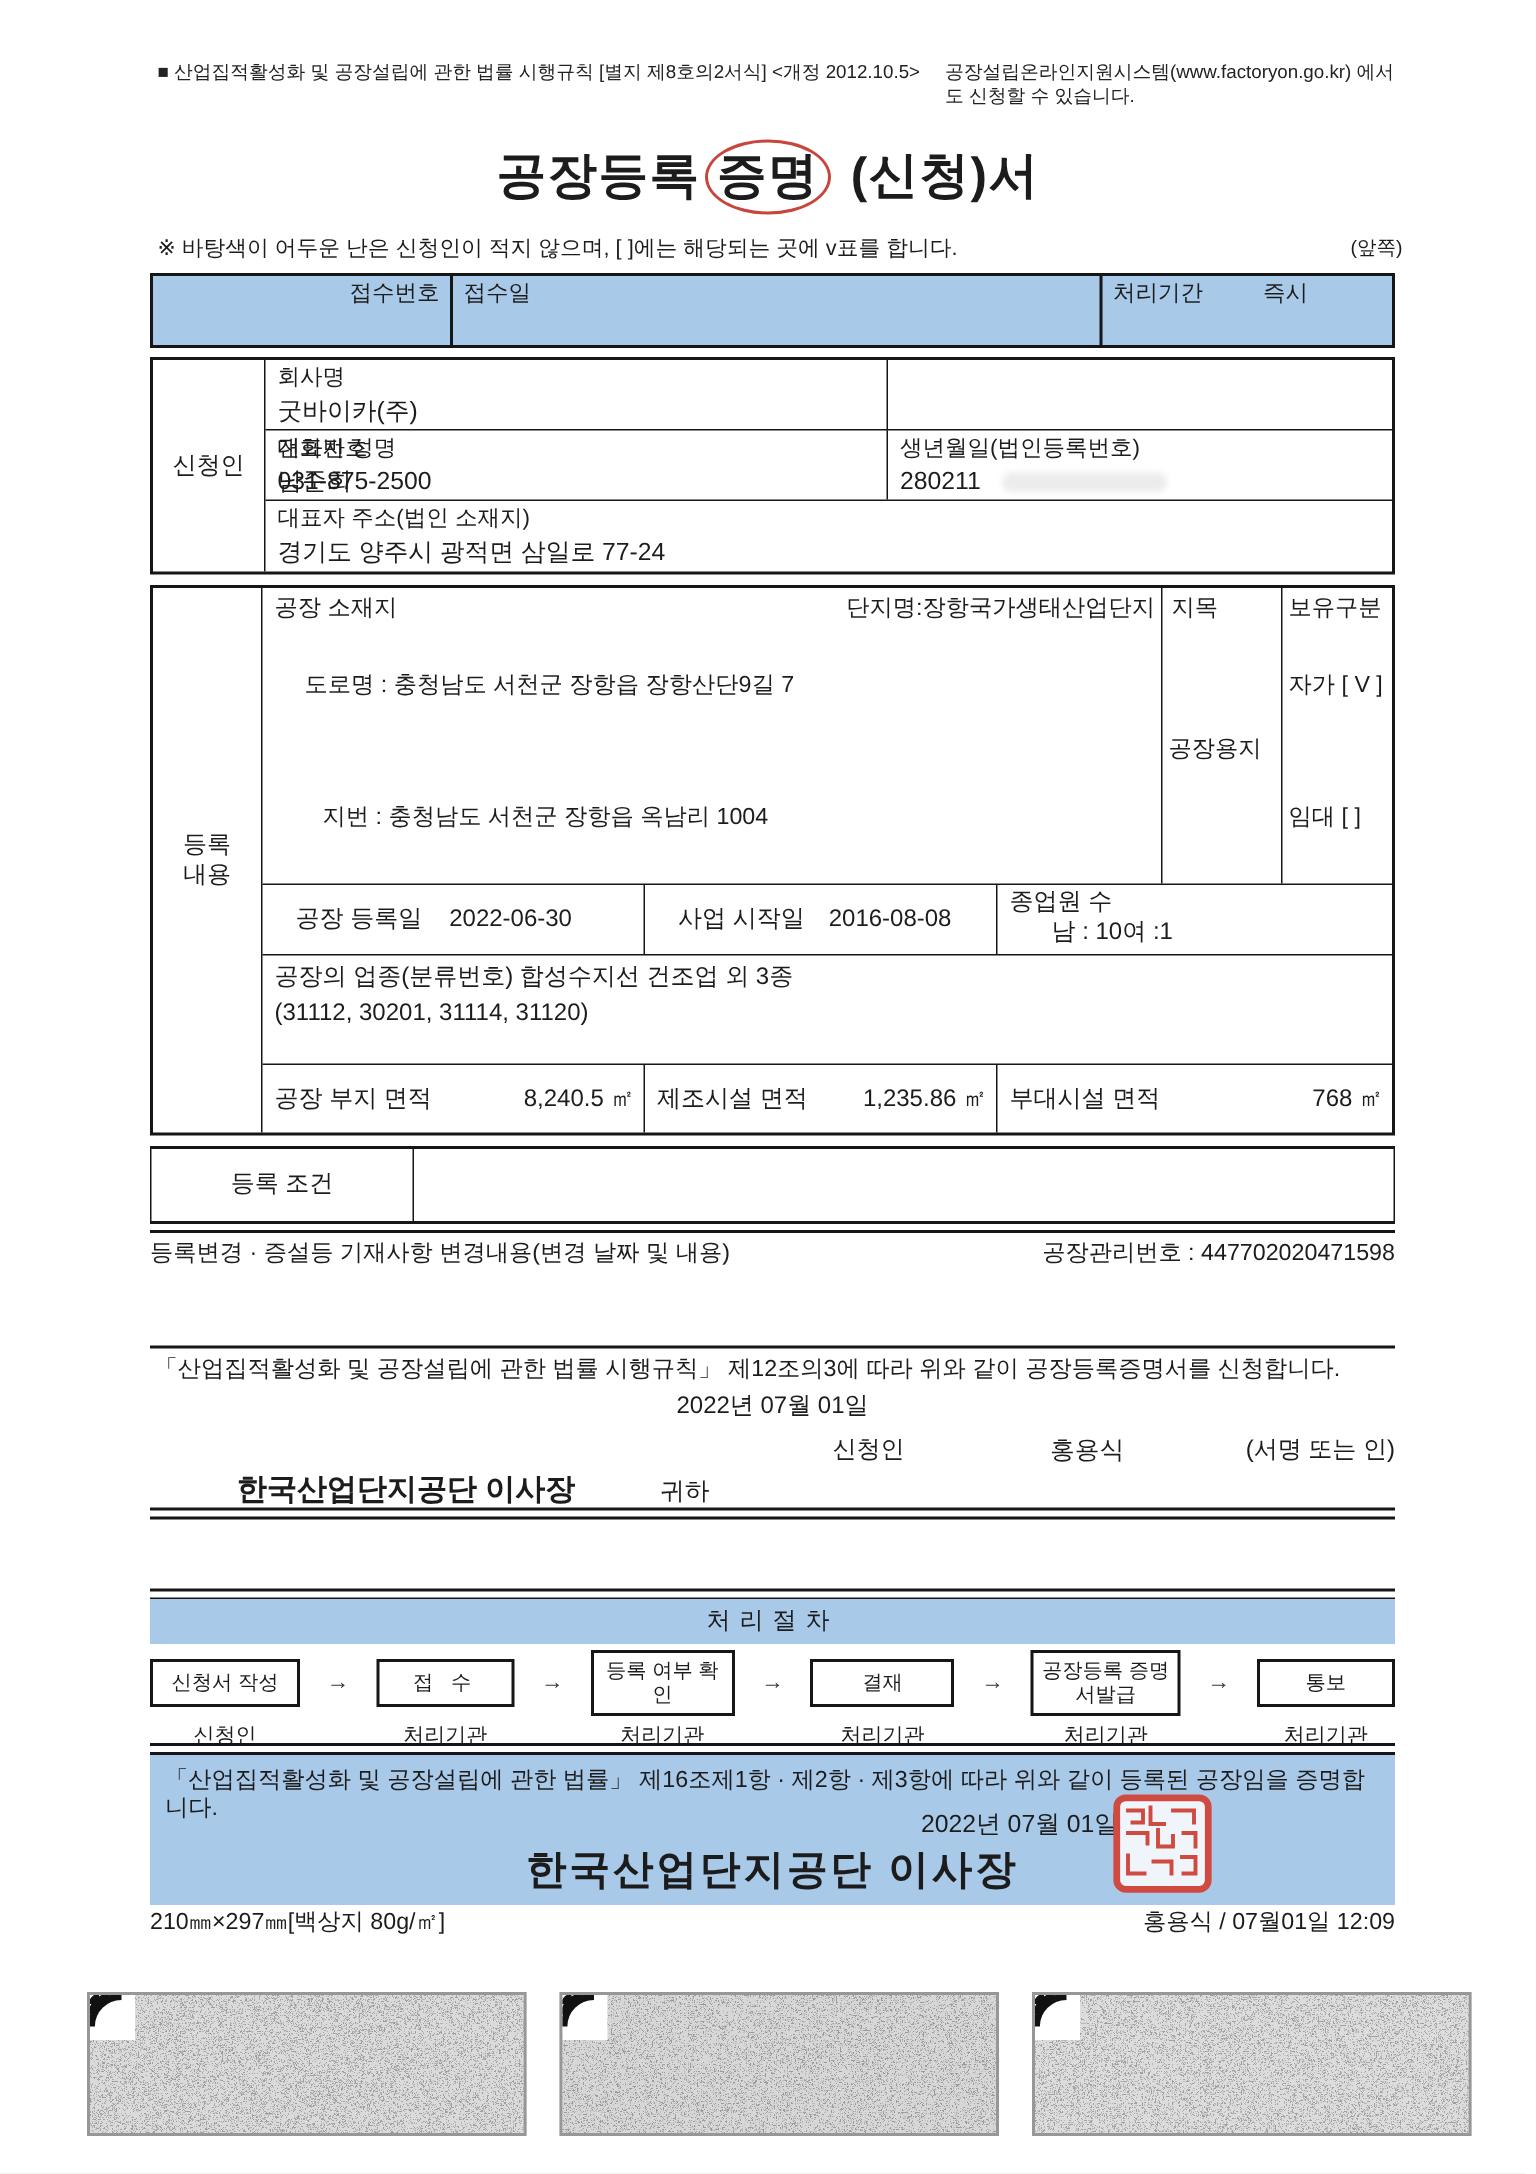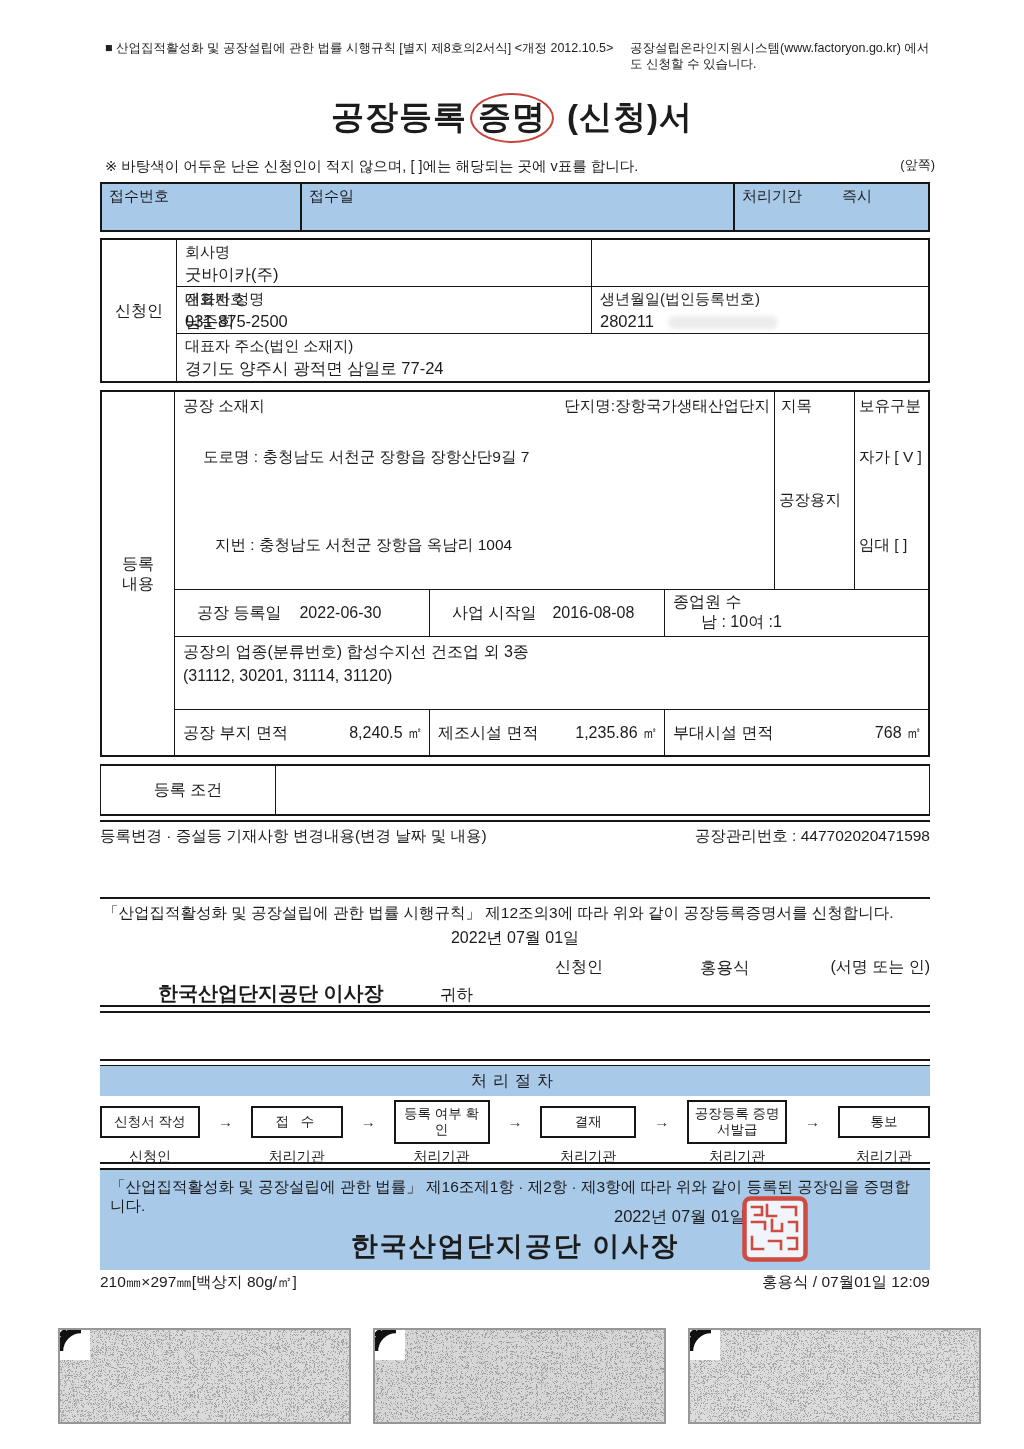--- a/index.html
+++ b/index.html
@@ -16,21 +16,21 @@
   .title{font-size:33px;font-weight:bold;letter-spacing:1px;white-space:nowrap;}
   .circled{display:inline-block;border:2.5px solid #c8453c;border-radius:50%;padding:1px 6px 4px 6px;margin:0 3px;}
   
   .rule-double{height:4px;border-top:2px solid #161616;border-bottom:2px solid #161616;}
   .rule-single{border-top:2.5px solid #161616;}
   
   .blue{background:#a9c9e9;}
   
   .receipt{display:flex;border:2px solid #161616;height:50px;box-sizing:border-box;}
   .receipt .cell{padding:3px 7px;box-sizing:border-box;font-size:15px;}
-  .receipt .c1{width:200px;border-right:2px solid #161616;}
+  .receipt .c1{width:200px;border-right:2px solid #161616;text-align:right;}
   .receipt .c2{flex:1;border-right:2px solid #161616;}
   .receipt .c3{width:193px;display:flex;gap:40px;}
   
   .tbl{border:2px solid #161616;box-sizing:border-box;display:flex;background:#fff;}
   .lblcol{width:75px;border-right:1.5px solid #161616;display:flex;align-items:center;justify-content:center;font-size:16px;box-sizing:border-box;}
   .rows{flex:1;display:flex;flex-direction:column;}
   .rowline{display:flex;border-bottom:1.5px solid #161616;box-sizing:border-box;}
   .rowline:last-child{border-bottom:none;}
   .fcell{padding:3px 8px;box-sizing:border-box;}
   .fcell .lab{display:block;font-size:15px;}

